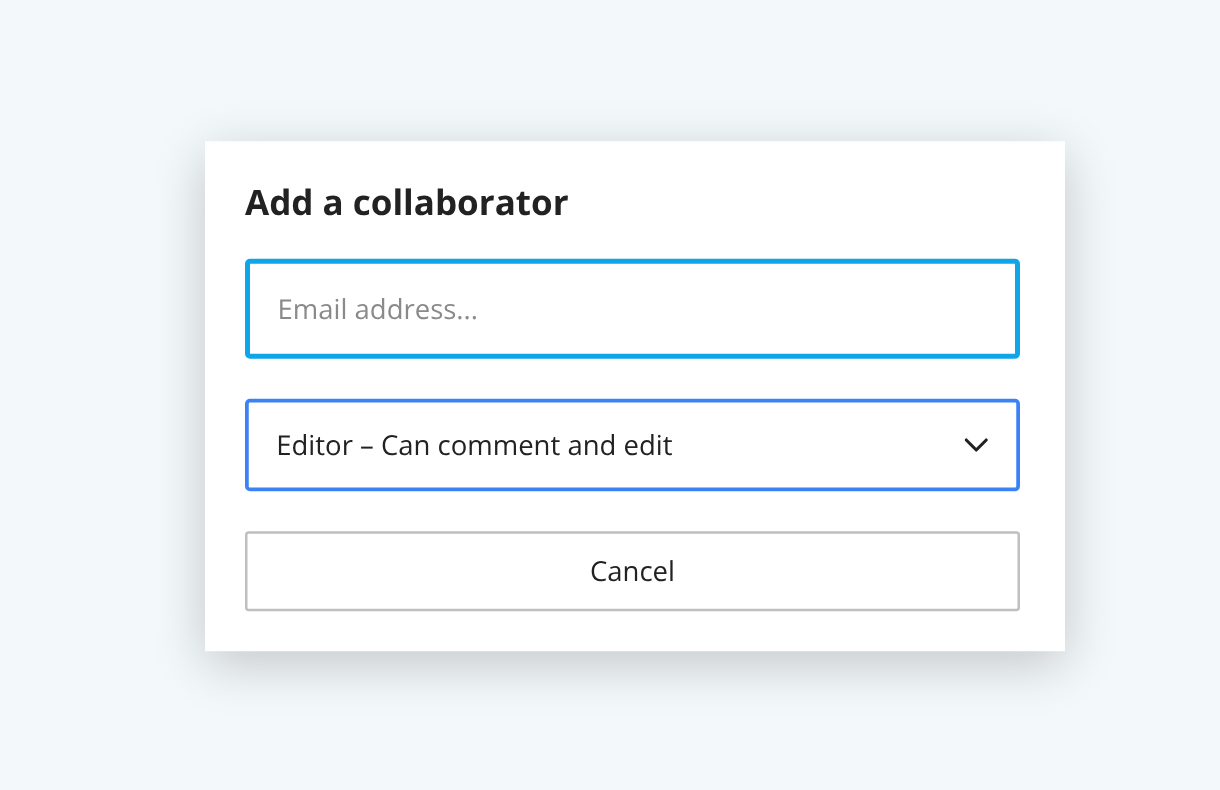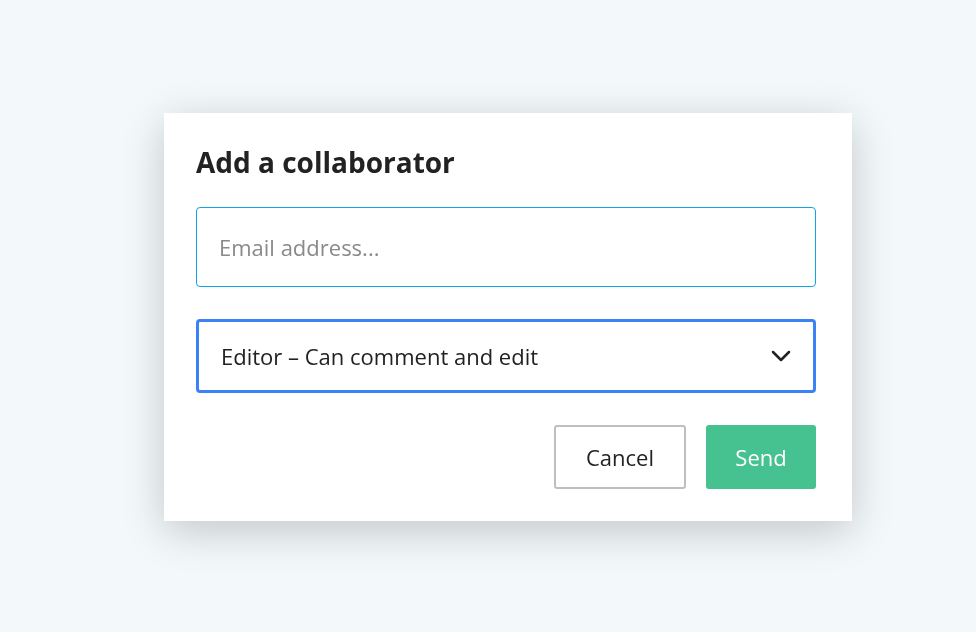--- a/index.html
+++ b/index.html
@@ -26,21 +26,21 @@
     }
     .modal-title {
       font-size: 28px;
       font-weight: 700;
       color: #222222;
       margin-bottom: 26px;
     }
     .email-input {
       width: 100%;
       height: 80px;
-      border: 1px solid #0ea5e9;
+      border: 4px solid #0ea5e9;
       border-radius: 4px;
       padding: 0 22px;
       font-size: 22px;
       font-family: inherit;
       color: #222222;
       outline: none;
       margin-bottom: 32px;
     }
     .email-input::placeholder {
       color: #8a8a8a;
@@ -72,20 +72,21 @@
       justify-content: center;
     }
     .chevron svg {
       width: 20px;
       height: 12px;
     }
     .button-row {
       display: flex;
       justify-content: flex-end;
       gap: 20px;
+      flex-direction: column;
     }
     .btn {
       height: 64px;
       border-radius: 3px;
       font-size: 22px;
       font-family: inherit;
       cursor: pointer;
       display: inline-flex;
       align-items: center;
       justify-content: center;
@@ -116,15 +117,14 @@
     <span class="role-select-text">Editor – Can comment and edit</span>
     <span class="chevron">
       <svg viewBox="0 0 20 12" fill="none" stroke="#222222" stroke-width="2.5" stroke-linecap="round" stroke-linejoin="round">
         <polyline points="2,2 10,10 18,2"></polyline>
       </svg>
     </span>
   </div>
 
   <div class="button-row">
     <button class="btn btn-cancel">Cancel</button>
-    <button class="btn btn-send">Send</button>
   </div>
 </div>
 
 </body></html>

